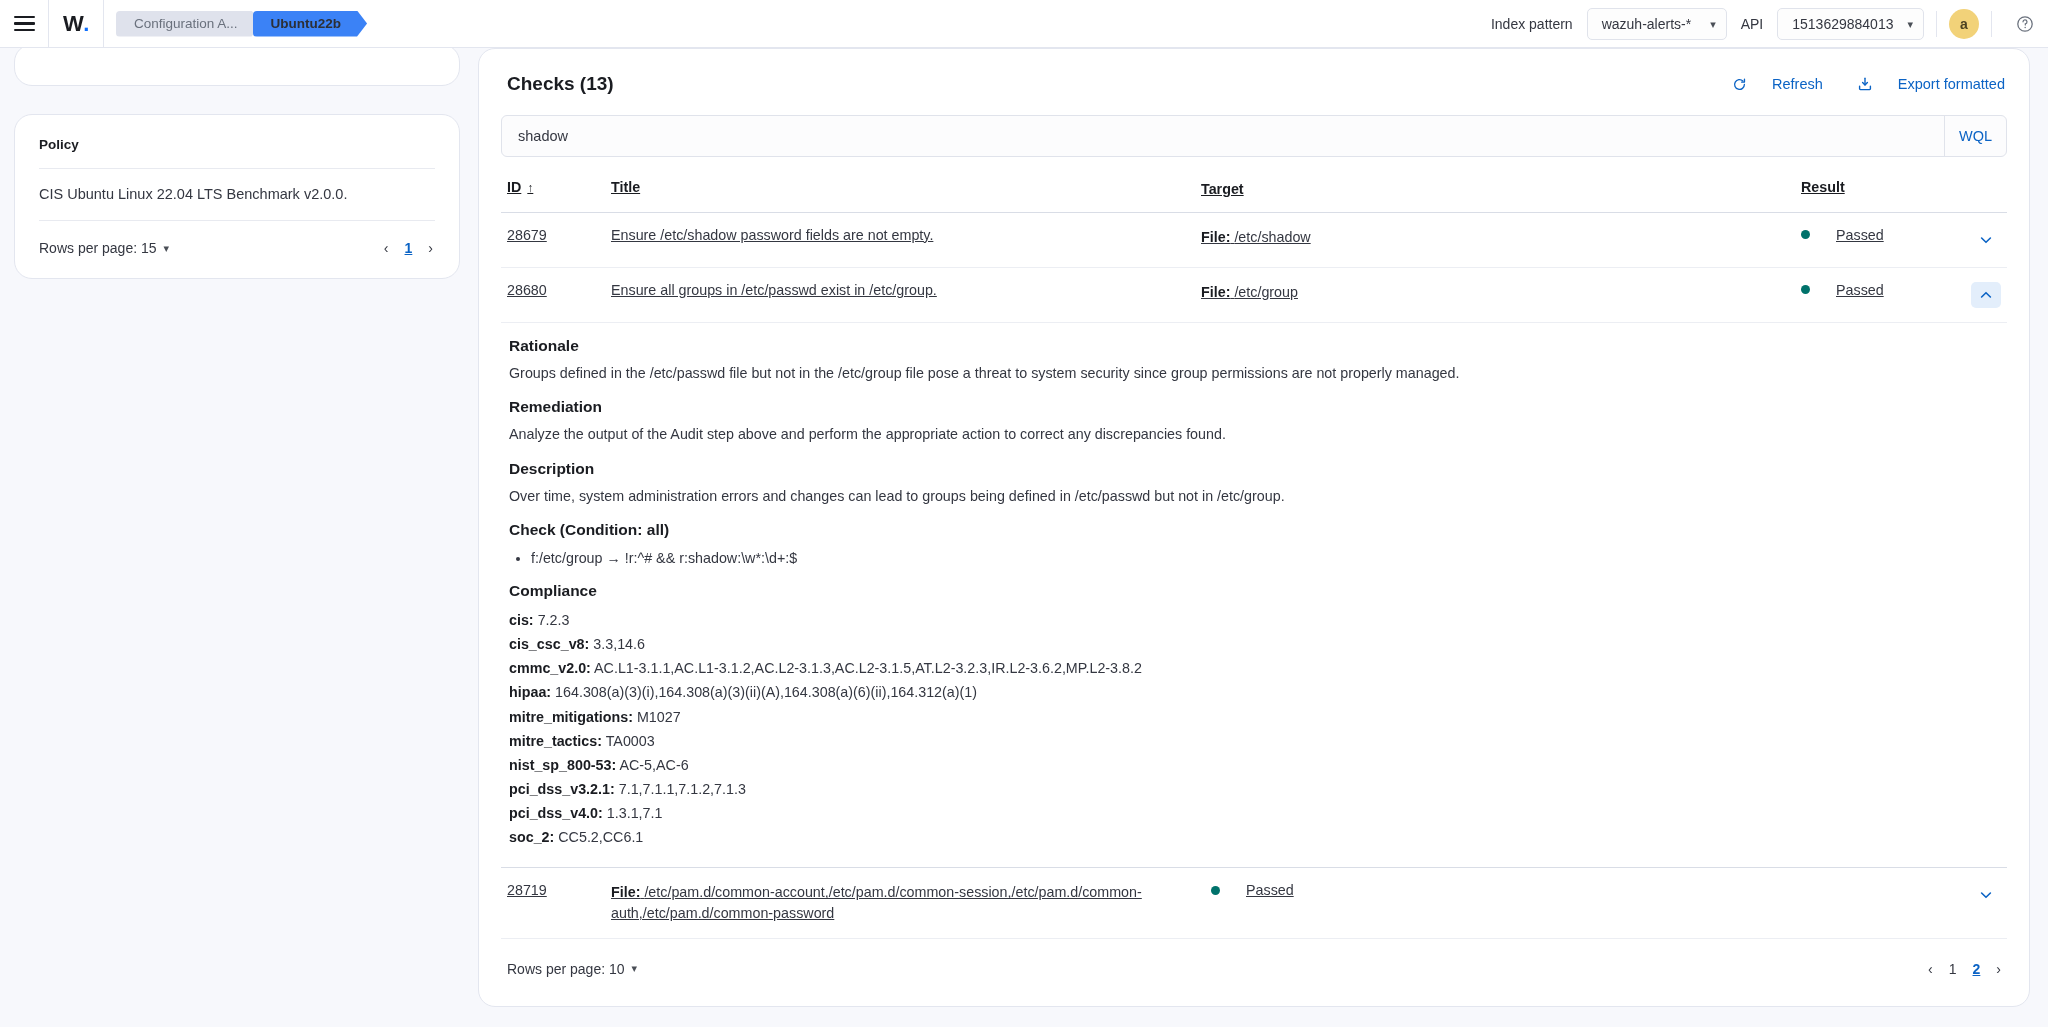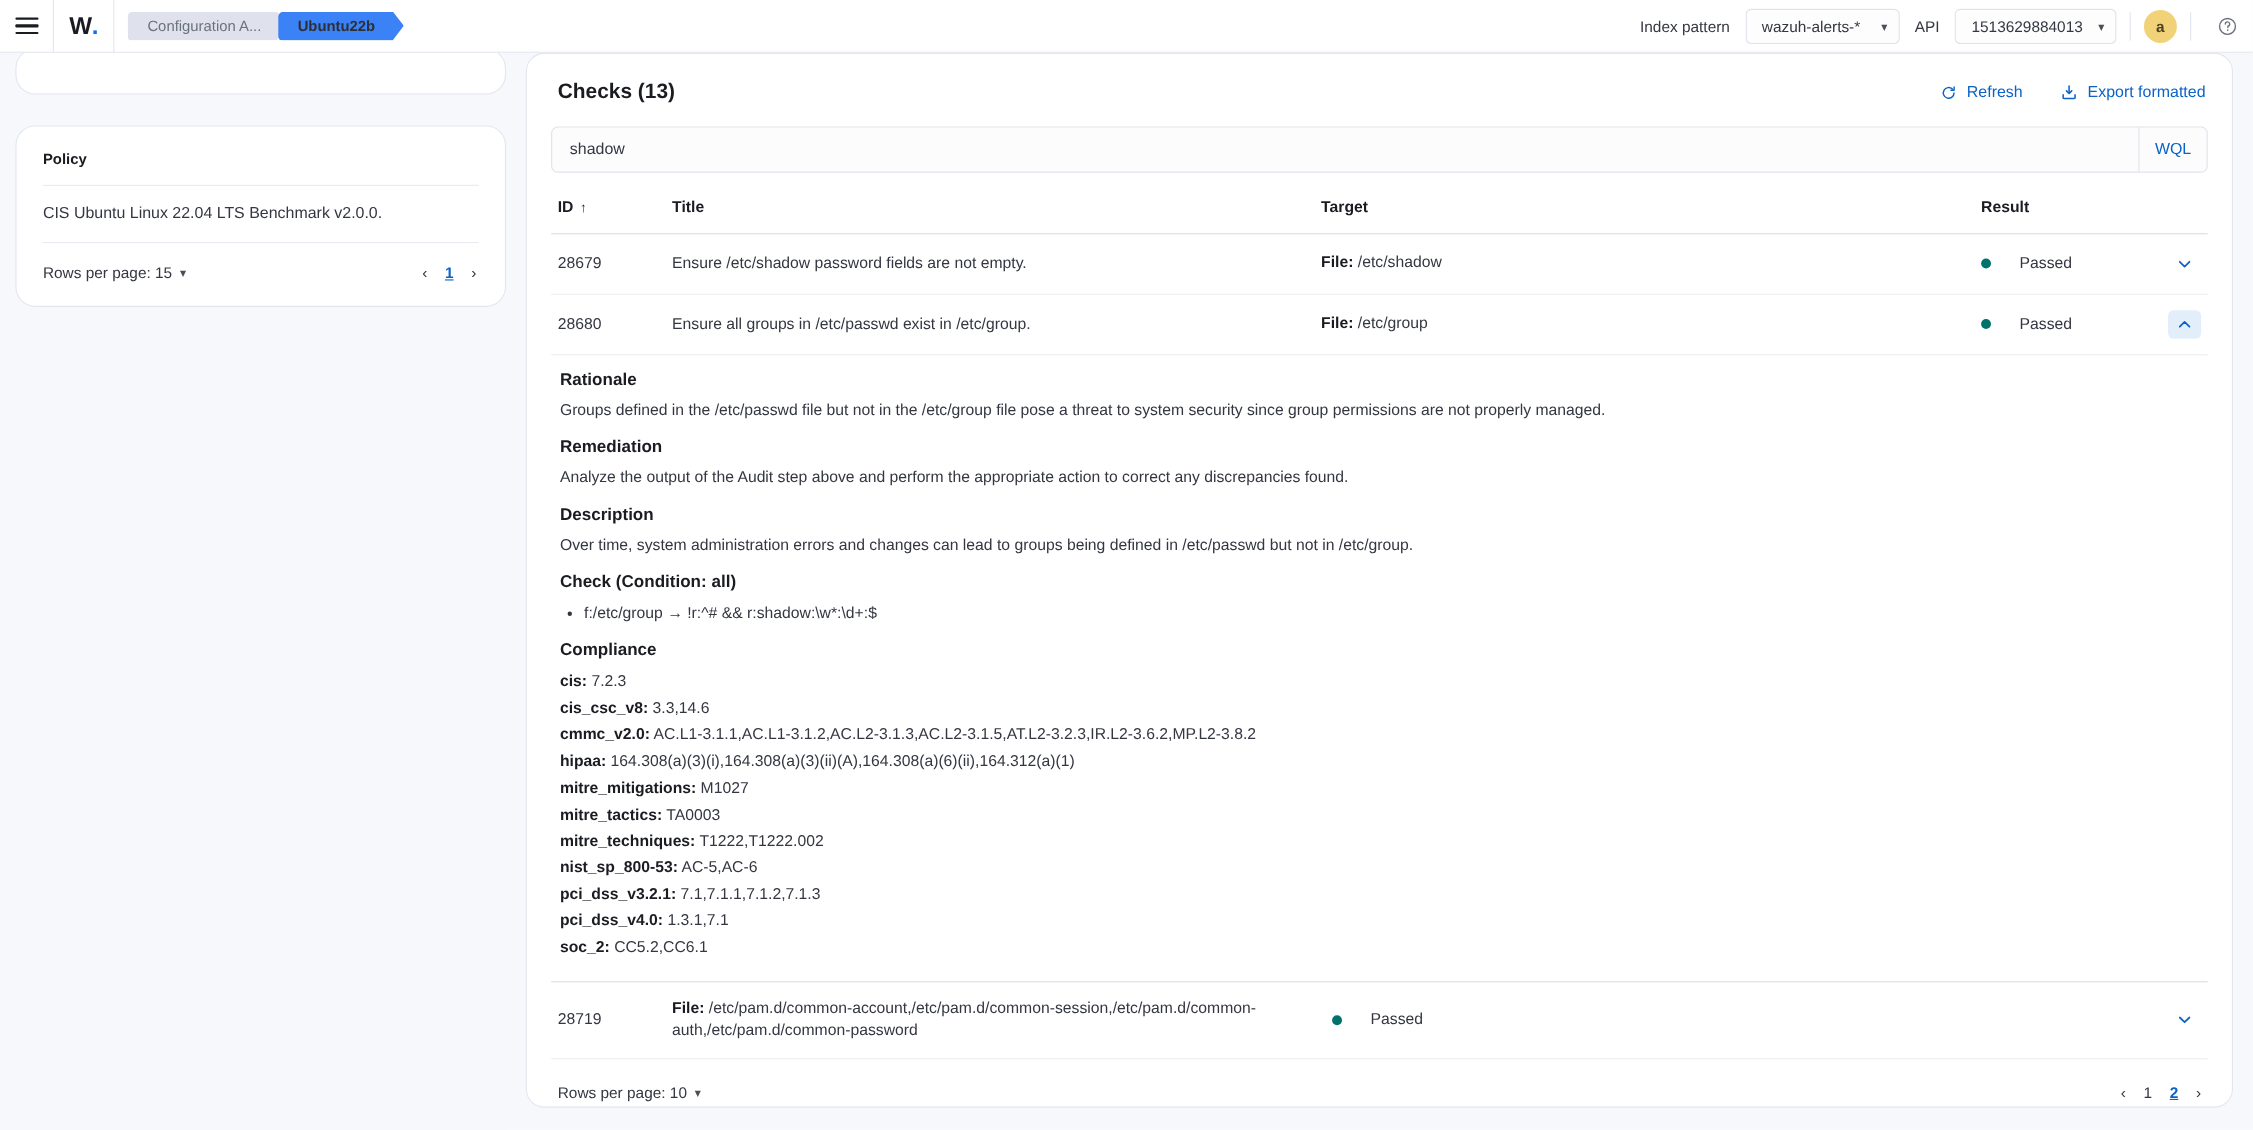--- a/index.html
+++ b/index.html
@@ -108,21 +108,21 @@
     height: 959px; padding: 20px 22px 0 22px;
     display: flex; flex-direction: column;
   }
   .panel-head {
     display: flex; align-items: center; justify-content: space-between;
     padding: 4px 2px 0 6px;
   }
   .panel-title { font-size: 19px; font-weight: 700; color: #1a1c21; }
   .head-actions { display: flex; align-items: center; gap: 34px; }
   .action {
-    display: flex; align-items: center; gap: 9px;
+    display: flex; align-items: center; gap: 25px;
     font-size: 14.5px; color: #0b63c5; cursor: pointer; white-space: nowrap;
   }
   .action svg { display: block; }
 
   .searchbar {
     margin-top: 20px;
     height: 42px; border: 1px solid #e0e3eb; border-radius: 6px;
     background: #fcfcfd; display: flex; align-items: center;
   }
   .search-input {
@@ -133,23 +133,24 @@
   .wql {
     width: 62px; height: 100%;
     border-left: 1px solid #e0e3eb;
     display: flex; align-items: center; justify-content: center;
     font-size: 14.5px; color: #0b63c5; cursor: pointer;
   }
 
   
   .tbl { margin-top: 14px; width: 100%; }
   .tr {
-    display: flex; align-items: center;
+    display: flex; 
     border-bottom: 1px solid #eceef3;
     font-size: 14.3px;
+    text-decoration: underline;
   }
   .tr.header { font-weight: 700; color: #1a1c21; padding: 8px 0 12px 0; border-bottom: 1px solid #d9dde6; }
   .tr.row { padding: 14px 0; color: #343741; }
   .c-id    { width: 110px; padding-left: 6px; }
   .c-title { width: 590px; }
   .c-target{ width: 600px; padding-right: 24px; line-height: 1.45; }
   .c-result{ width: 170px; }
   .c-exp   { flex: 1; display: flex; justify-content: flex-end; padding-right: 6px; }
   .sort-arrow { font-size: 12px; margin-left: 6px; }
   .tgt-label { font-weight: 700; color: #1a1c21; }
@@ -374,24 +375,20 @@
           </div>
           <div class="comp-line">
             <span class="comp-key">mitre_mitigations:</span>
             <span>M1027</span>
           </div>
           <div class="comp-line">
             <span class="comp-key">mitre_tactics:</span>
             <span>TA0003</span>
           </div>
           <div class="comp-line">
-            <span class="comp-key">mitre_techniques:</span>
-            <span>T1222,T1222.002</span>
-          </div>
-          <div class="comp-line">
             <span class="comp-key">nist_sp_800-53:</span>
             <span>AC-5,AC-6</span>
           </div>
           <div class="comp-line">
             <span class="comp-key">pci_dss_v3.2.1:</span>
             <span>7.1,7.1.1,7.1.2,7.1.3</span>
           </div>
           <div class="comp-line">
             <span class="comp-key">pci_dss_v4.0:</span>
             <span>1.3.1,7.1</span>

